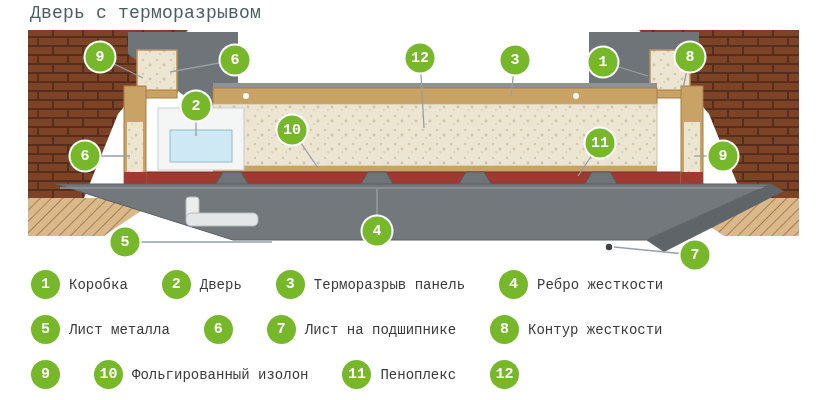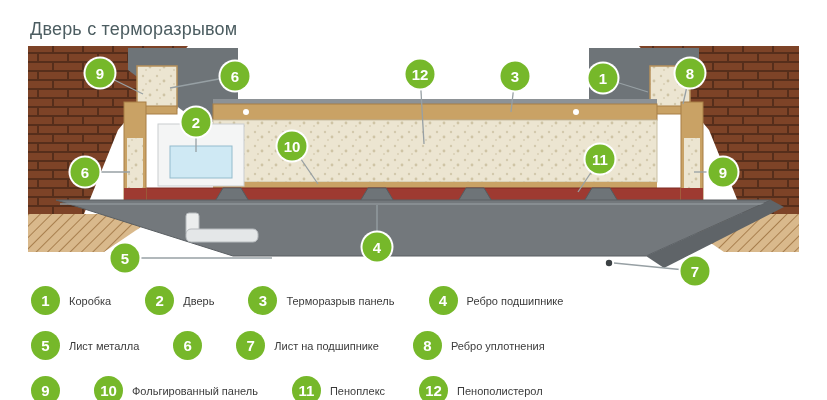--- a/index.html
+++ b/index.html
@@ -1,32 +1,32 @@
 <!DOCTYPE html>
 <html style="--accent: #76b82a;"><head>
 <meta charset="utf-8">
 <style>
   html,body{margin:0;padding:0;background:#ffffff;}
   body{width:827px;height:400px;position:relative;overflow:hidden;
        font-family:"Liberation Sans","DejaVu Sans",sans-serif;}
-  .stage{position:absolute;left:0;top:16px;width:827px;height:362px;}
+  .stage{position:absolute;left:0;top:0;width:827px;height:362px;font-family:Liberation Mono, monospace;}
   .title{position:absolute;left:30px;top:3px;font-size:18px;font-weight:500;
          color:#4c5d61;letter-spacing:.2px;}
   .diagram-svg{position:absolute;left:0;top:0;pointer-events:none;}
   .marker{position:absolute;width:29px;height:29px;border-radius:50%;
           background:var(--accent,#76b82a);color:#fff;font-weight:bold;font-size:15px;
           display:flex;align-items:center;justify-content:center;
           transform:translate(-50%,-50%);box-shadow:0 0 0 2px #ffffff;}
   .legend{position:absolute;left:31px;top:270px;display:flex;flex-direction:column;gap:16px;}
   .legend-row{display:flex;gap:34px;align-items:center;}
   .legend-item{display:flex;align-items:center;gap:9px;white-space:nowrap;}
   .legend-badge{width:29px;height:29px;border-radius:50%;background:var(--accent,#76b82a);
                 color:#fff;font-weight:bold;font-size:15px;flex:0 0 29px;
                 display:flex;align-items:center;justify-content:center;}
-  .legend-label{font-size:11px;color:#3b3b3b;text-align:center;}
+  .legend-label{font-size:14px;color:#3b3b3b;text-align:center;}
 </style>
 </head>
 <body>
 
 <div class="stage">
 
   <div class="title">Дверь с терморазрывом</div>
 
   <svg class="diagram-svg" width="827" height="268" viewBox="0 0 827 268">
     <defs>
@@ -167,52 +167,51 @@
       <div class="legend-item">
         <span class="legend-badge">2</span>
         <span class="legend-label">Дверь</span>
       </div>
       <div class="legend-item">
         <span class="legend-badge">3</span>
         <span class="legend-label">Терморазрыв панель</span>
       </div>
       <div class="legend-item">
         <span class="legend-badge">4</span>
-        <span class="legend-label">Ребро подшипнике</span>
+        <span class="legend-label">Ребро жесткости</span>
       </div>
     </div>
     <div class="legend-row">
       <div class="legend-item">
         <span class="legend-badge">5</span>
         <span class="legend-label">Лист металла</span>
       </div>
       <div class="legend-item">
         <span class="legend-badge">6</span>
       </div>
       <div class="legend-item">
         <span class="legend-badge">7</span>
         <span class="legend-label">Лист на подшипнике</span>
       </div>
       <div class="legend-item">
         <span class="legend-badge">8</span>
-        <span class="legend-label">Ребро уплотнения</span>
+        <span class="legend-label">Контур жесткости</span>
       </div>
     </div>
     <div class="legend-row">
       <div class="legend-item">
         <span class="legend-badge">9</span>
       </div>
       <div class="legend-item">
         <span class="legend-badge">10</span>
-        <span class="legend-label">Фольгированный панель</span>
+        <span class="legend-label">Фольгированный изолон</span>
       </div>
       <div class="legend-item">
         <span class="legend-badge">11</span>
         <span class="legend-label">Пеноплекс</span>
       </div>
       <div class="legend-item">
         <span class="legend-badge">12</span>
-        <span class="legend-label">Пенополистерол</span>
       </div>
     </div>
   </div>
 
 </div>
 
 </body></html>

